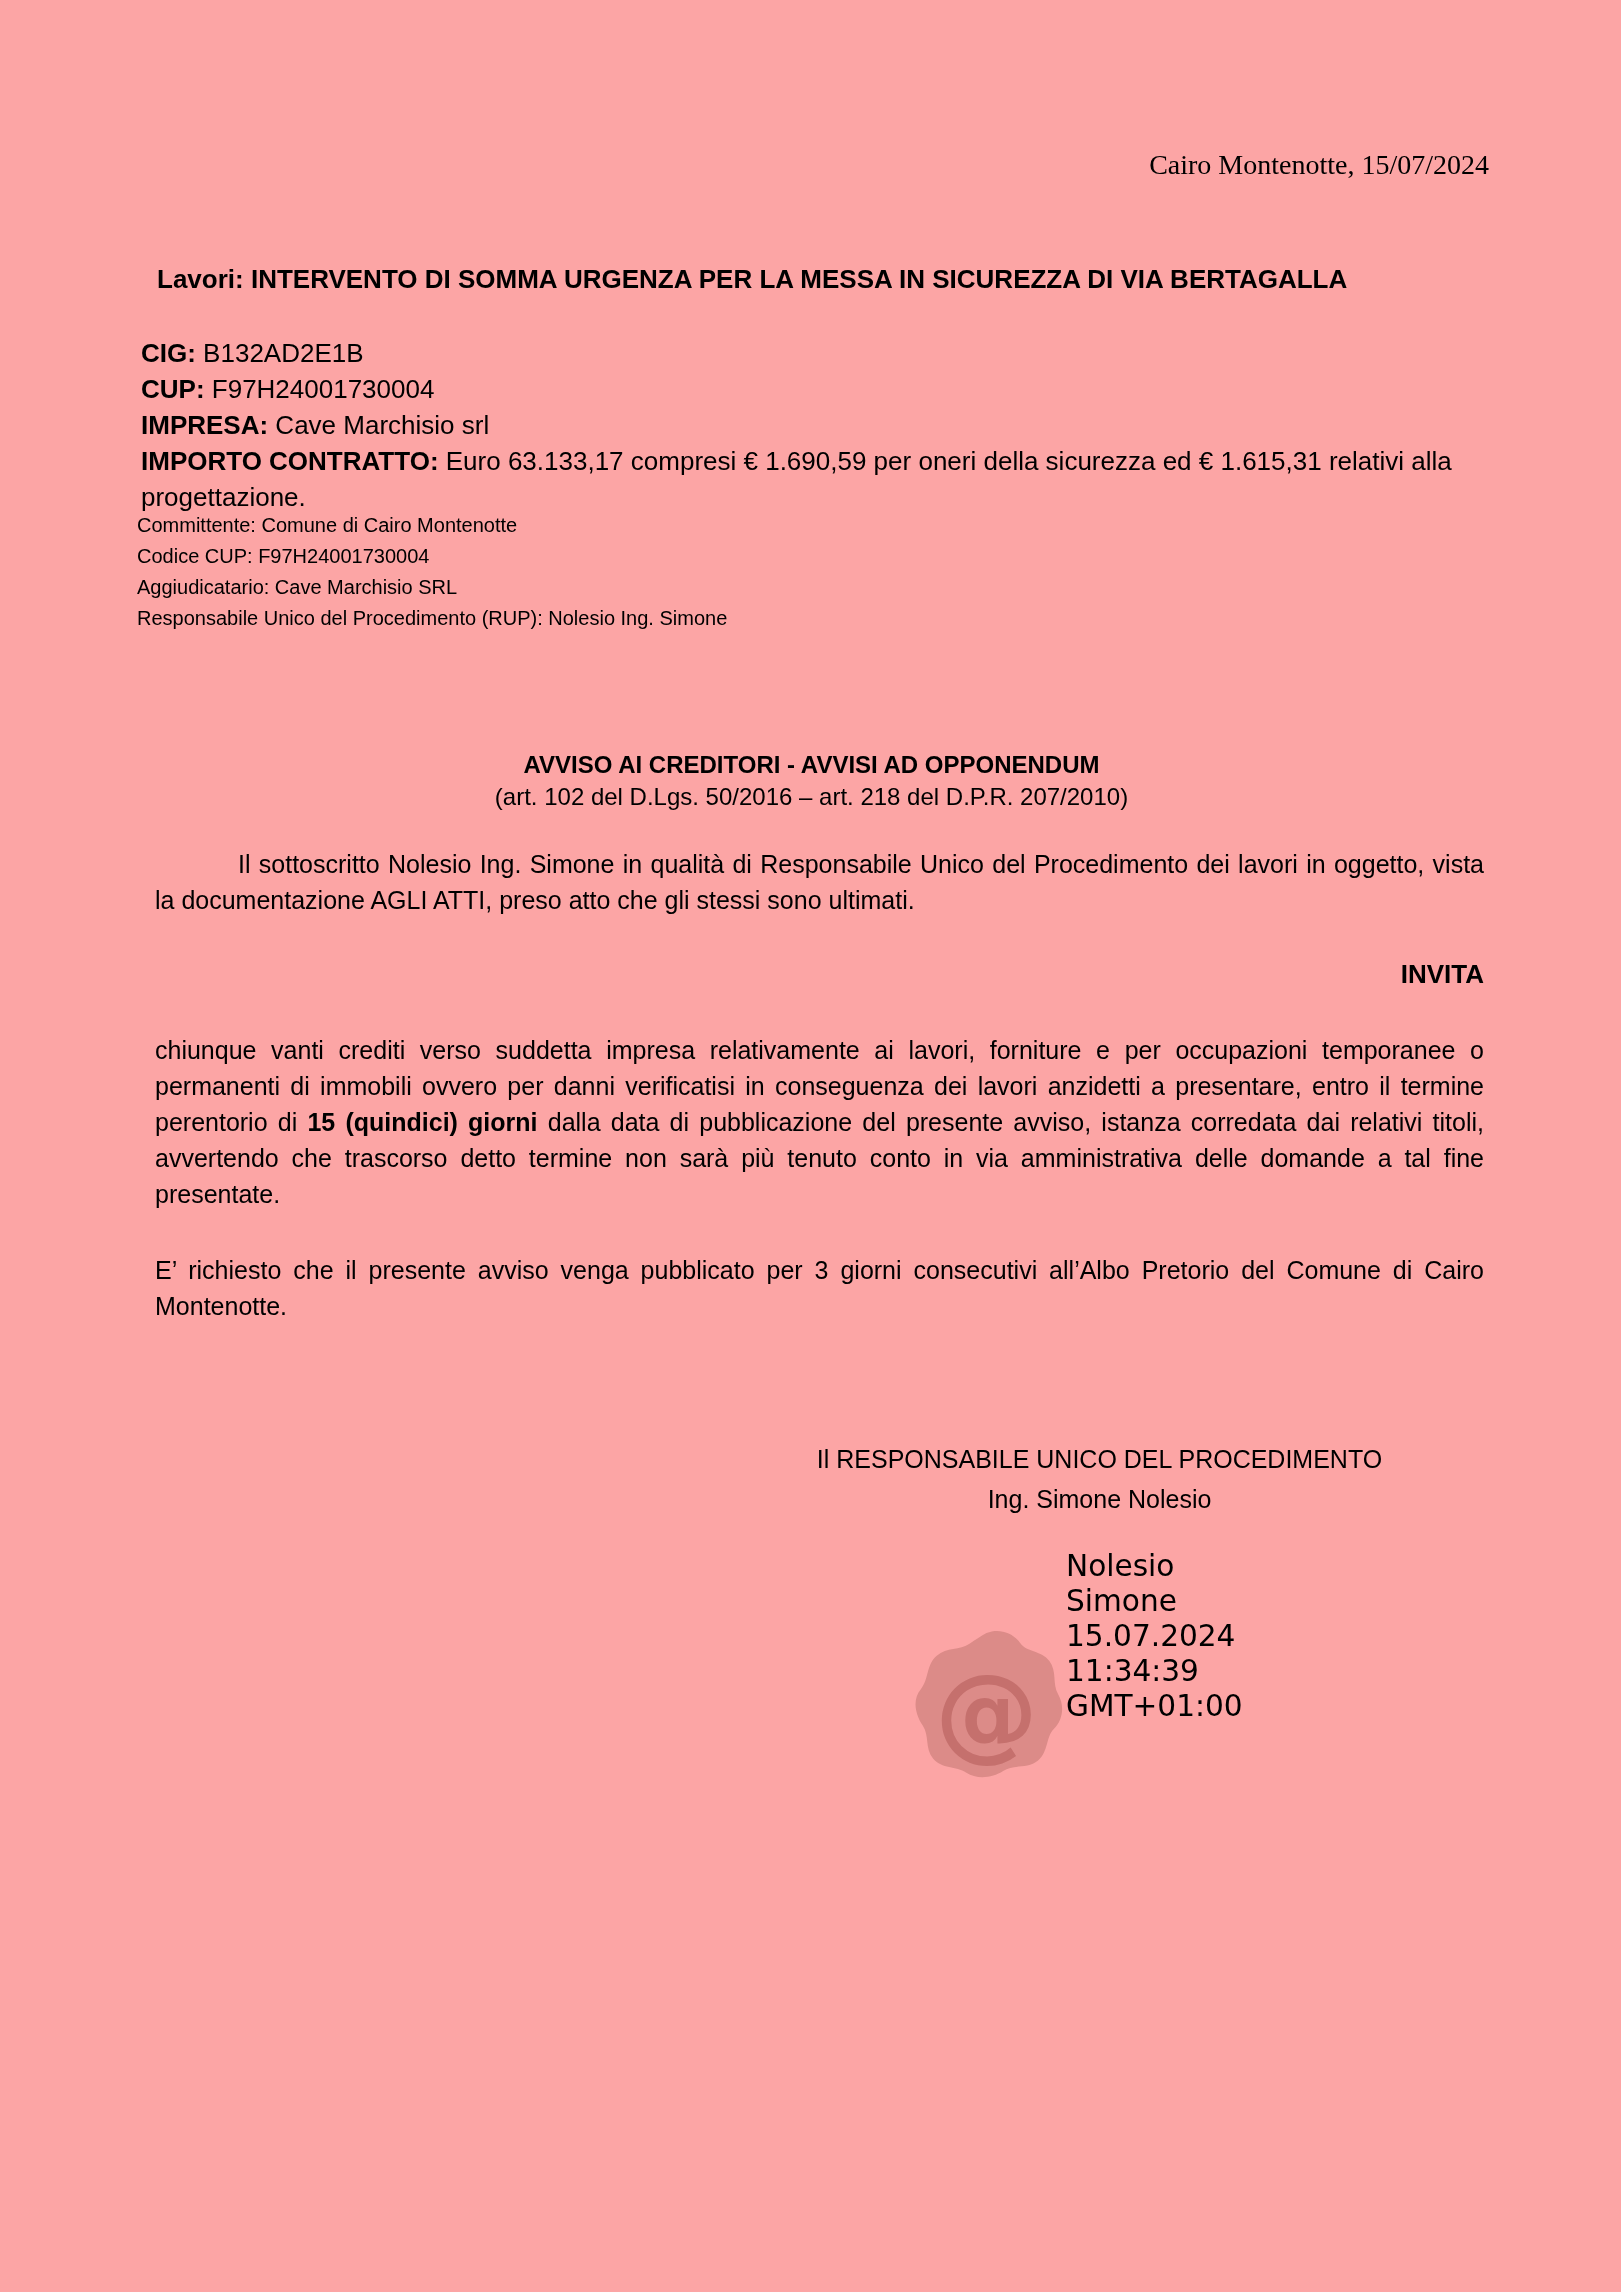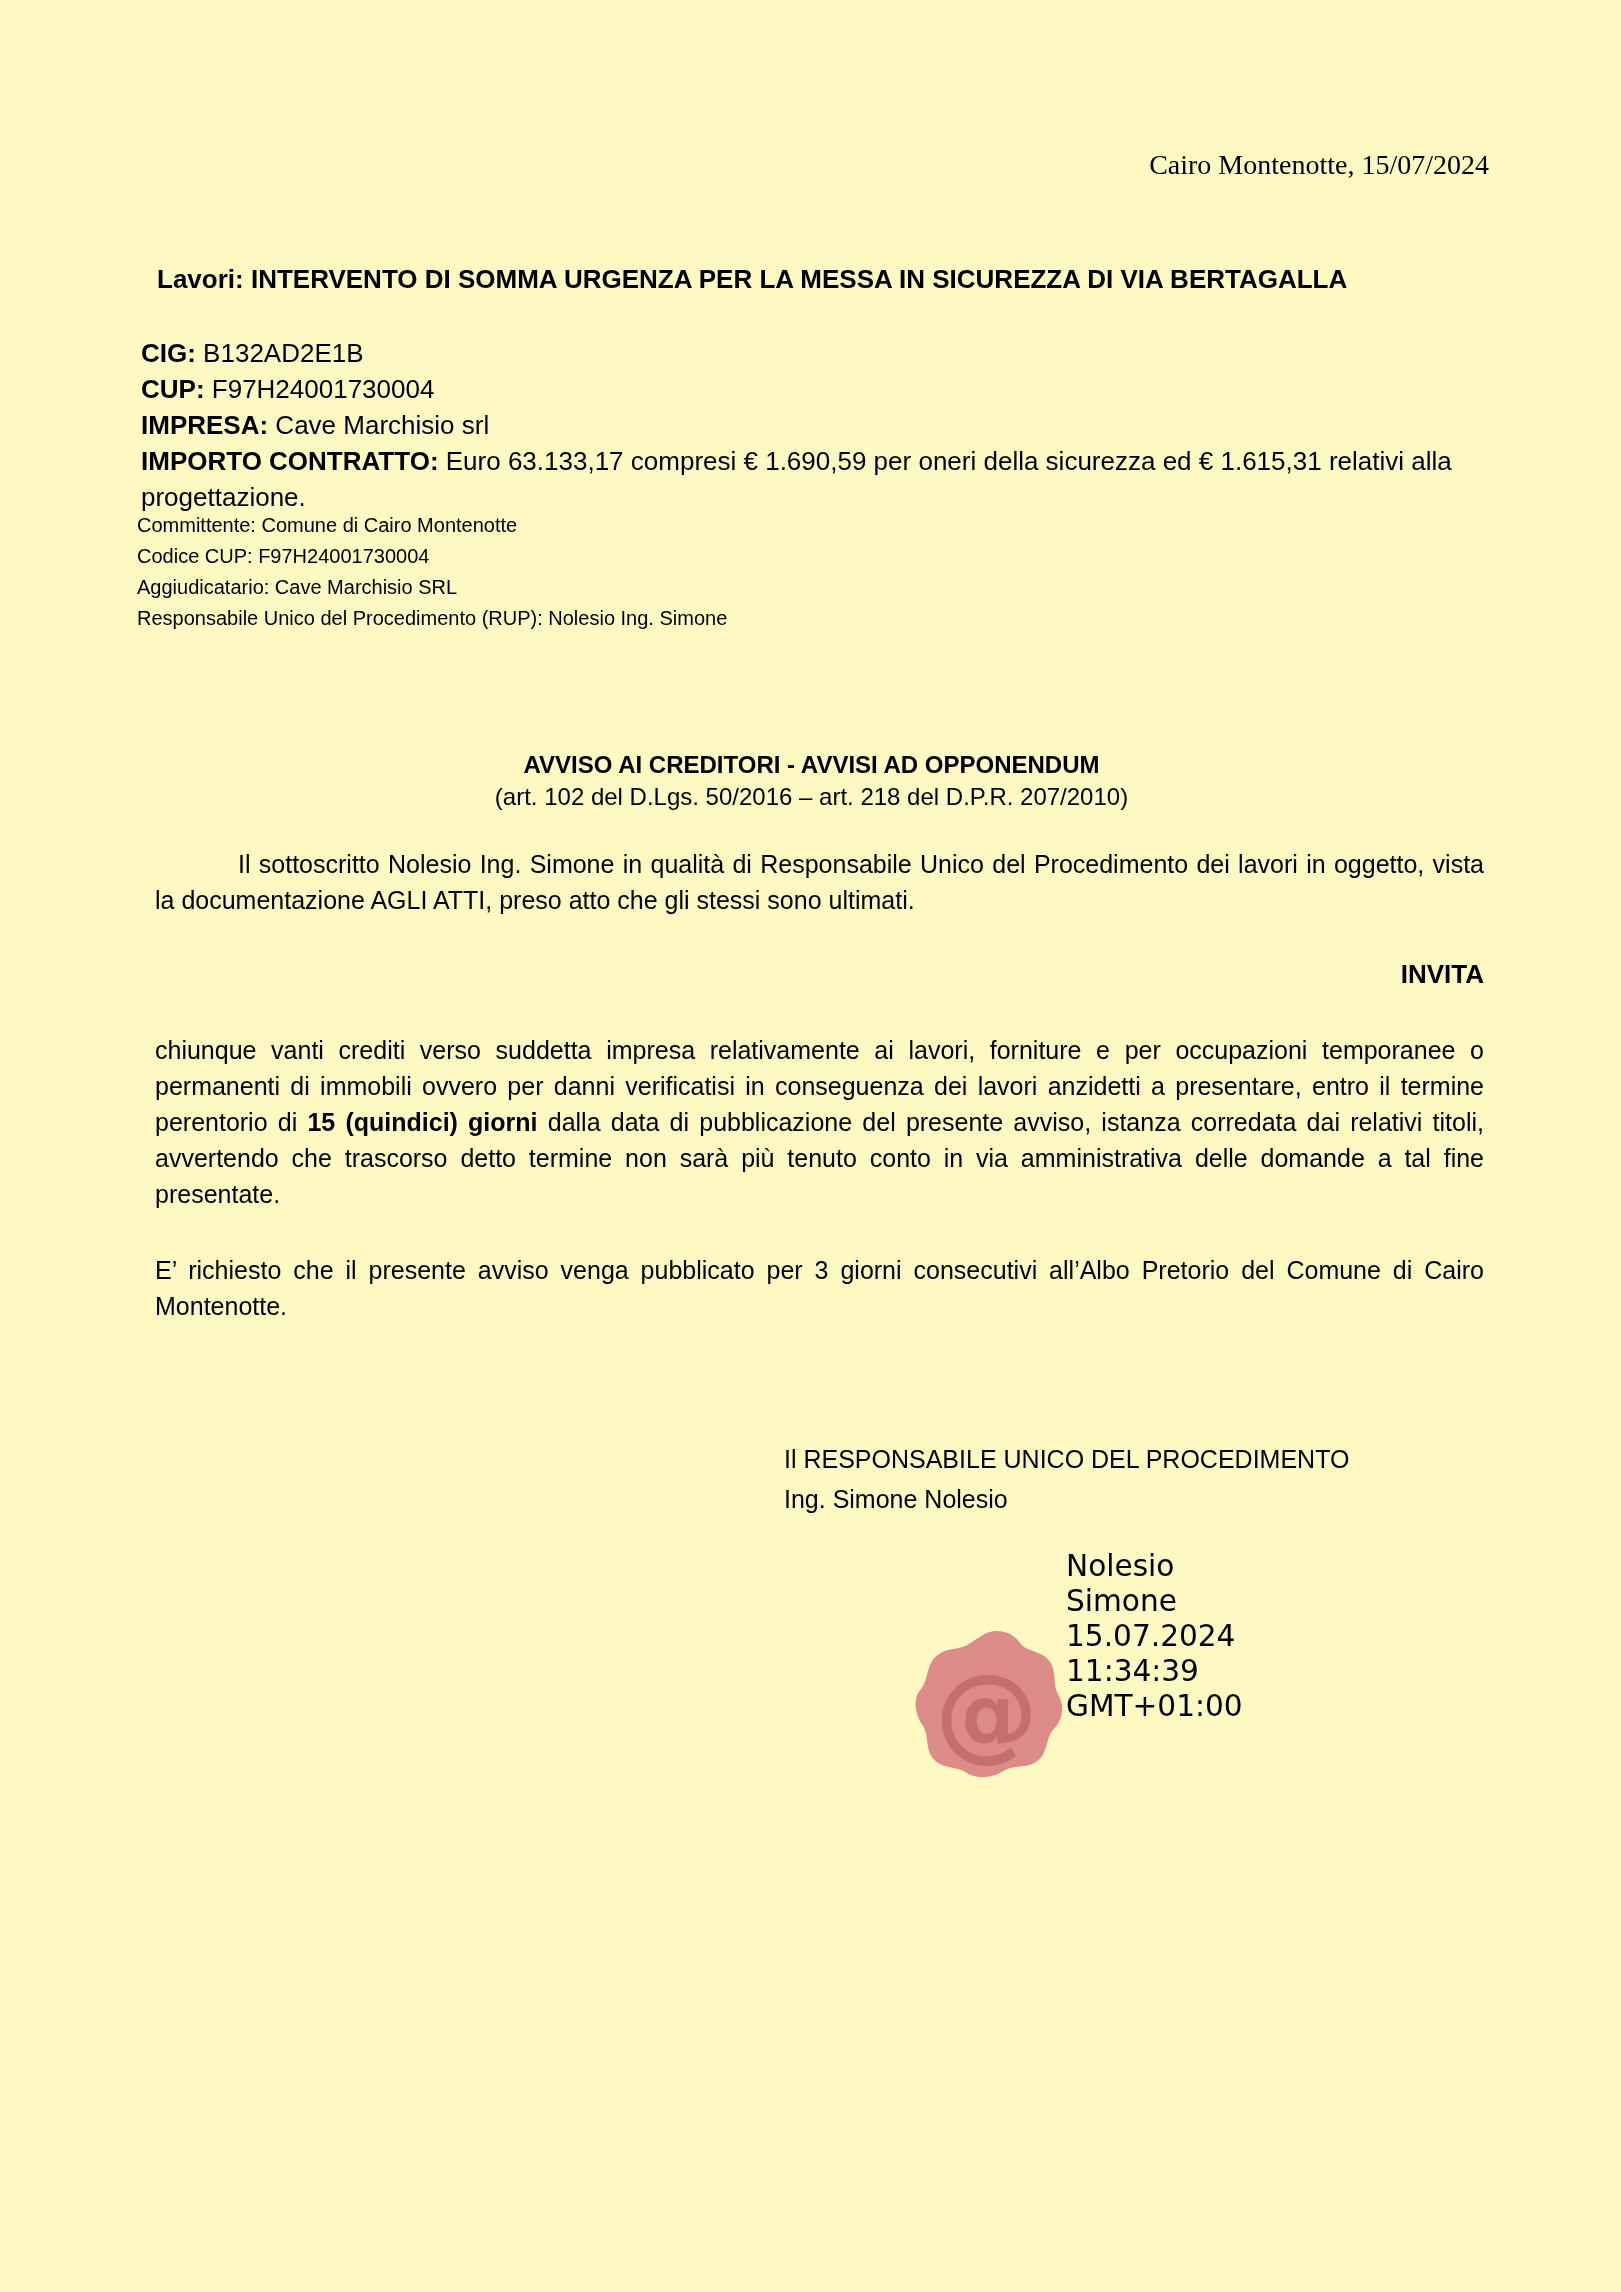--- a/index.html
+++ b/index.html
@@ -1,19 +1,19 @@
 <!DOCTYPE html>
 <html style="font-size:14.3px"><head>
 <meta charset="utf-8">
 <style>
   html,body{margin:0;padding:0;background:#888;}
   .page{
     position:relative;
     width:1622px;height:2293px;
-    background:#fef9c3;
+    background:#fca5a5;
     font-family:"Liberation Sans", sans-serif;
     color:#000;
     overflow:hidden;
   }
   .date{
     position:absolute;top:149px;right:133px;
     font-family:"Liberation Serif", serif;
     font-size:28px;line-height:32px;
   }
   .subject{
@@ -40,21 +40,21 @@
   }
   .para.intro{top:846px;text-indent:83px;}
   .invita{
     position:absolute;left:139px;top:958px;width:1345px;
     text-align:right;font-size:26px;font-weight:bold;line-height:32px;
   }
   .para.body2{top:1032px;}
   .para.body3{top:1252px;}
   .signature{
     position:absolute;left:784px;top:1439px;width:631px;
-    font-size:25px;line-height:40px;
+    text-align:center;font-size:25px;line-height:40px;
   }
   .stamp-text{
     position:absolute;left:1066px;top:1549px;
     font-family:"DejaVu Sans", sans-serif;
     font-size:29.6px;line-height:35px;
   }
   .seal{
     position:absolute;left:903px;top:1626px;width:167px;height:159px;
   }
   .seal svg{display:block;width:100%;height:100%;}

